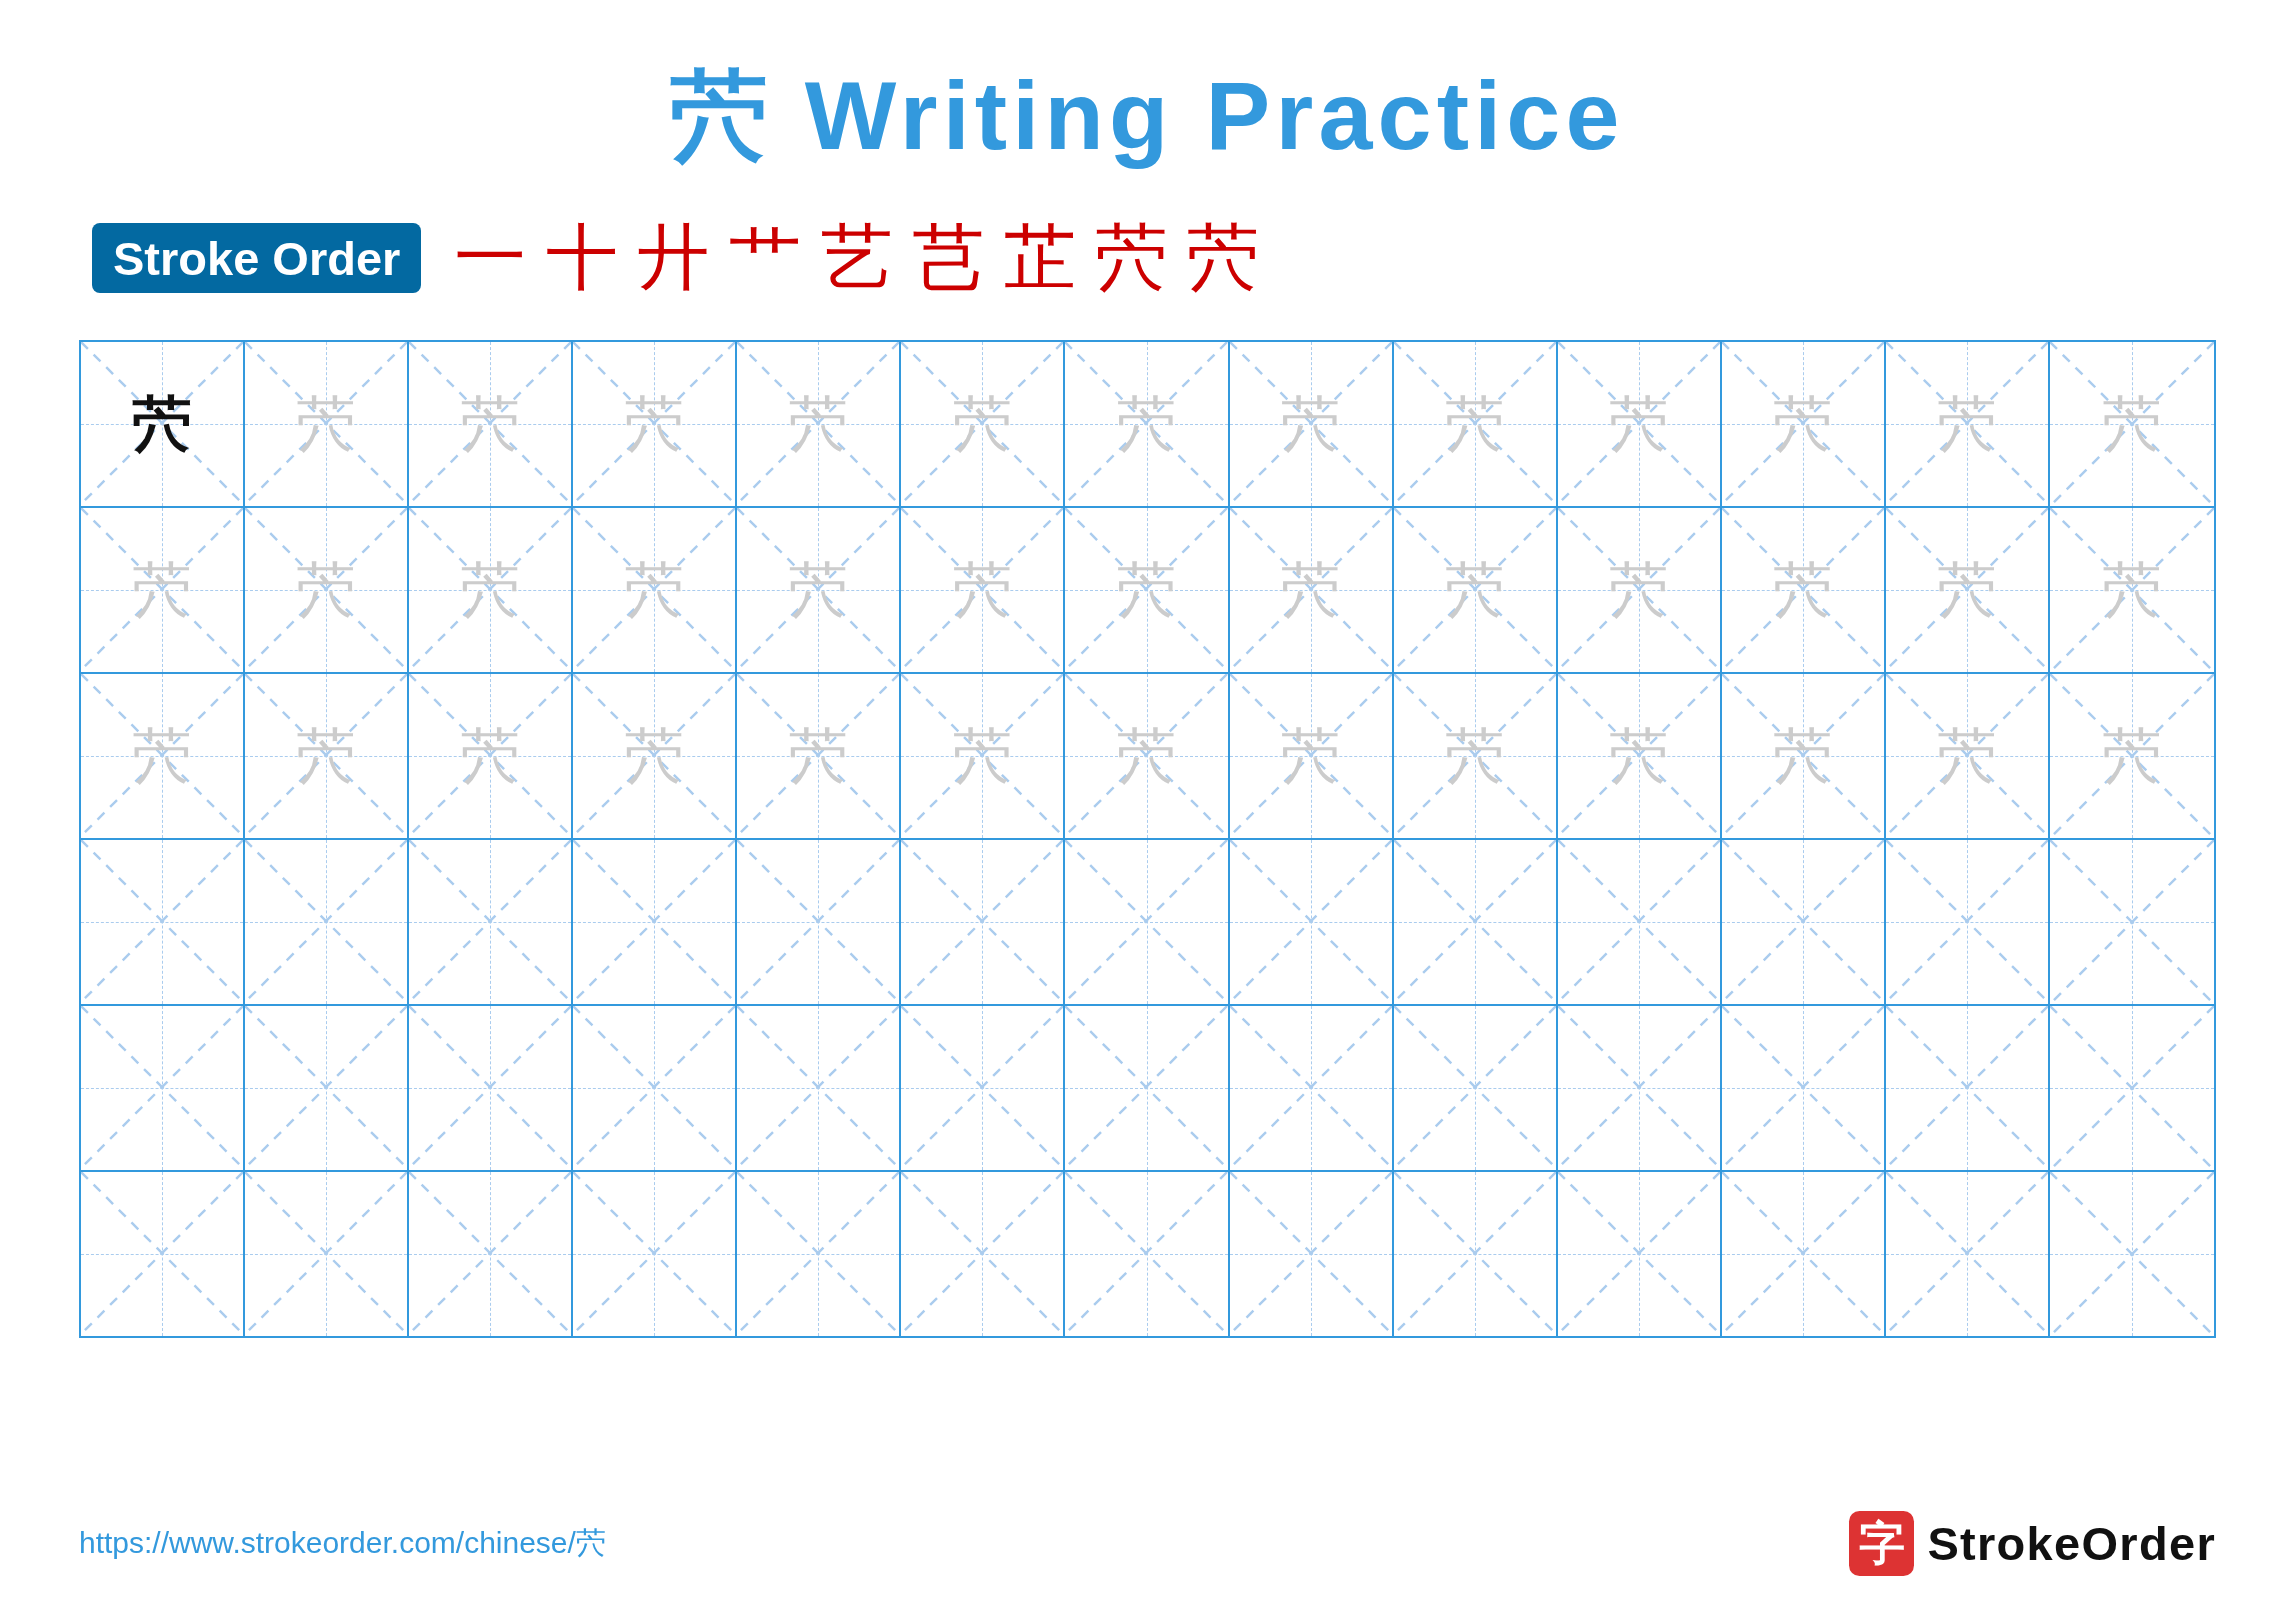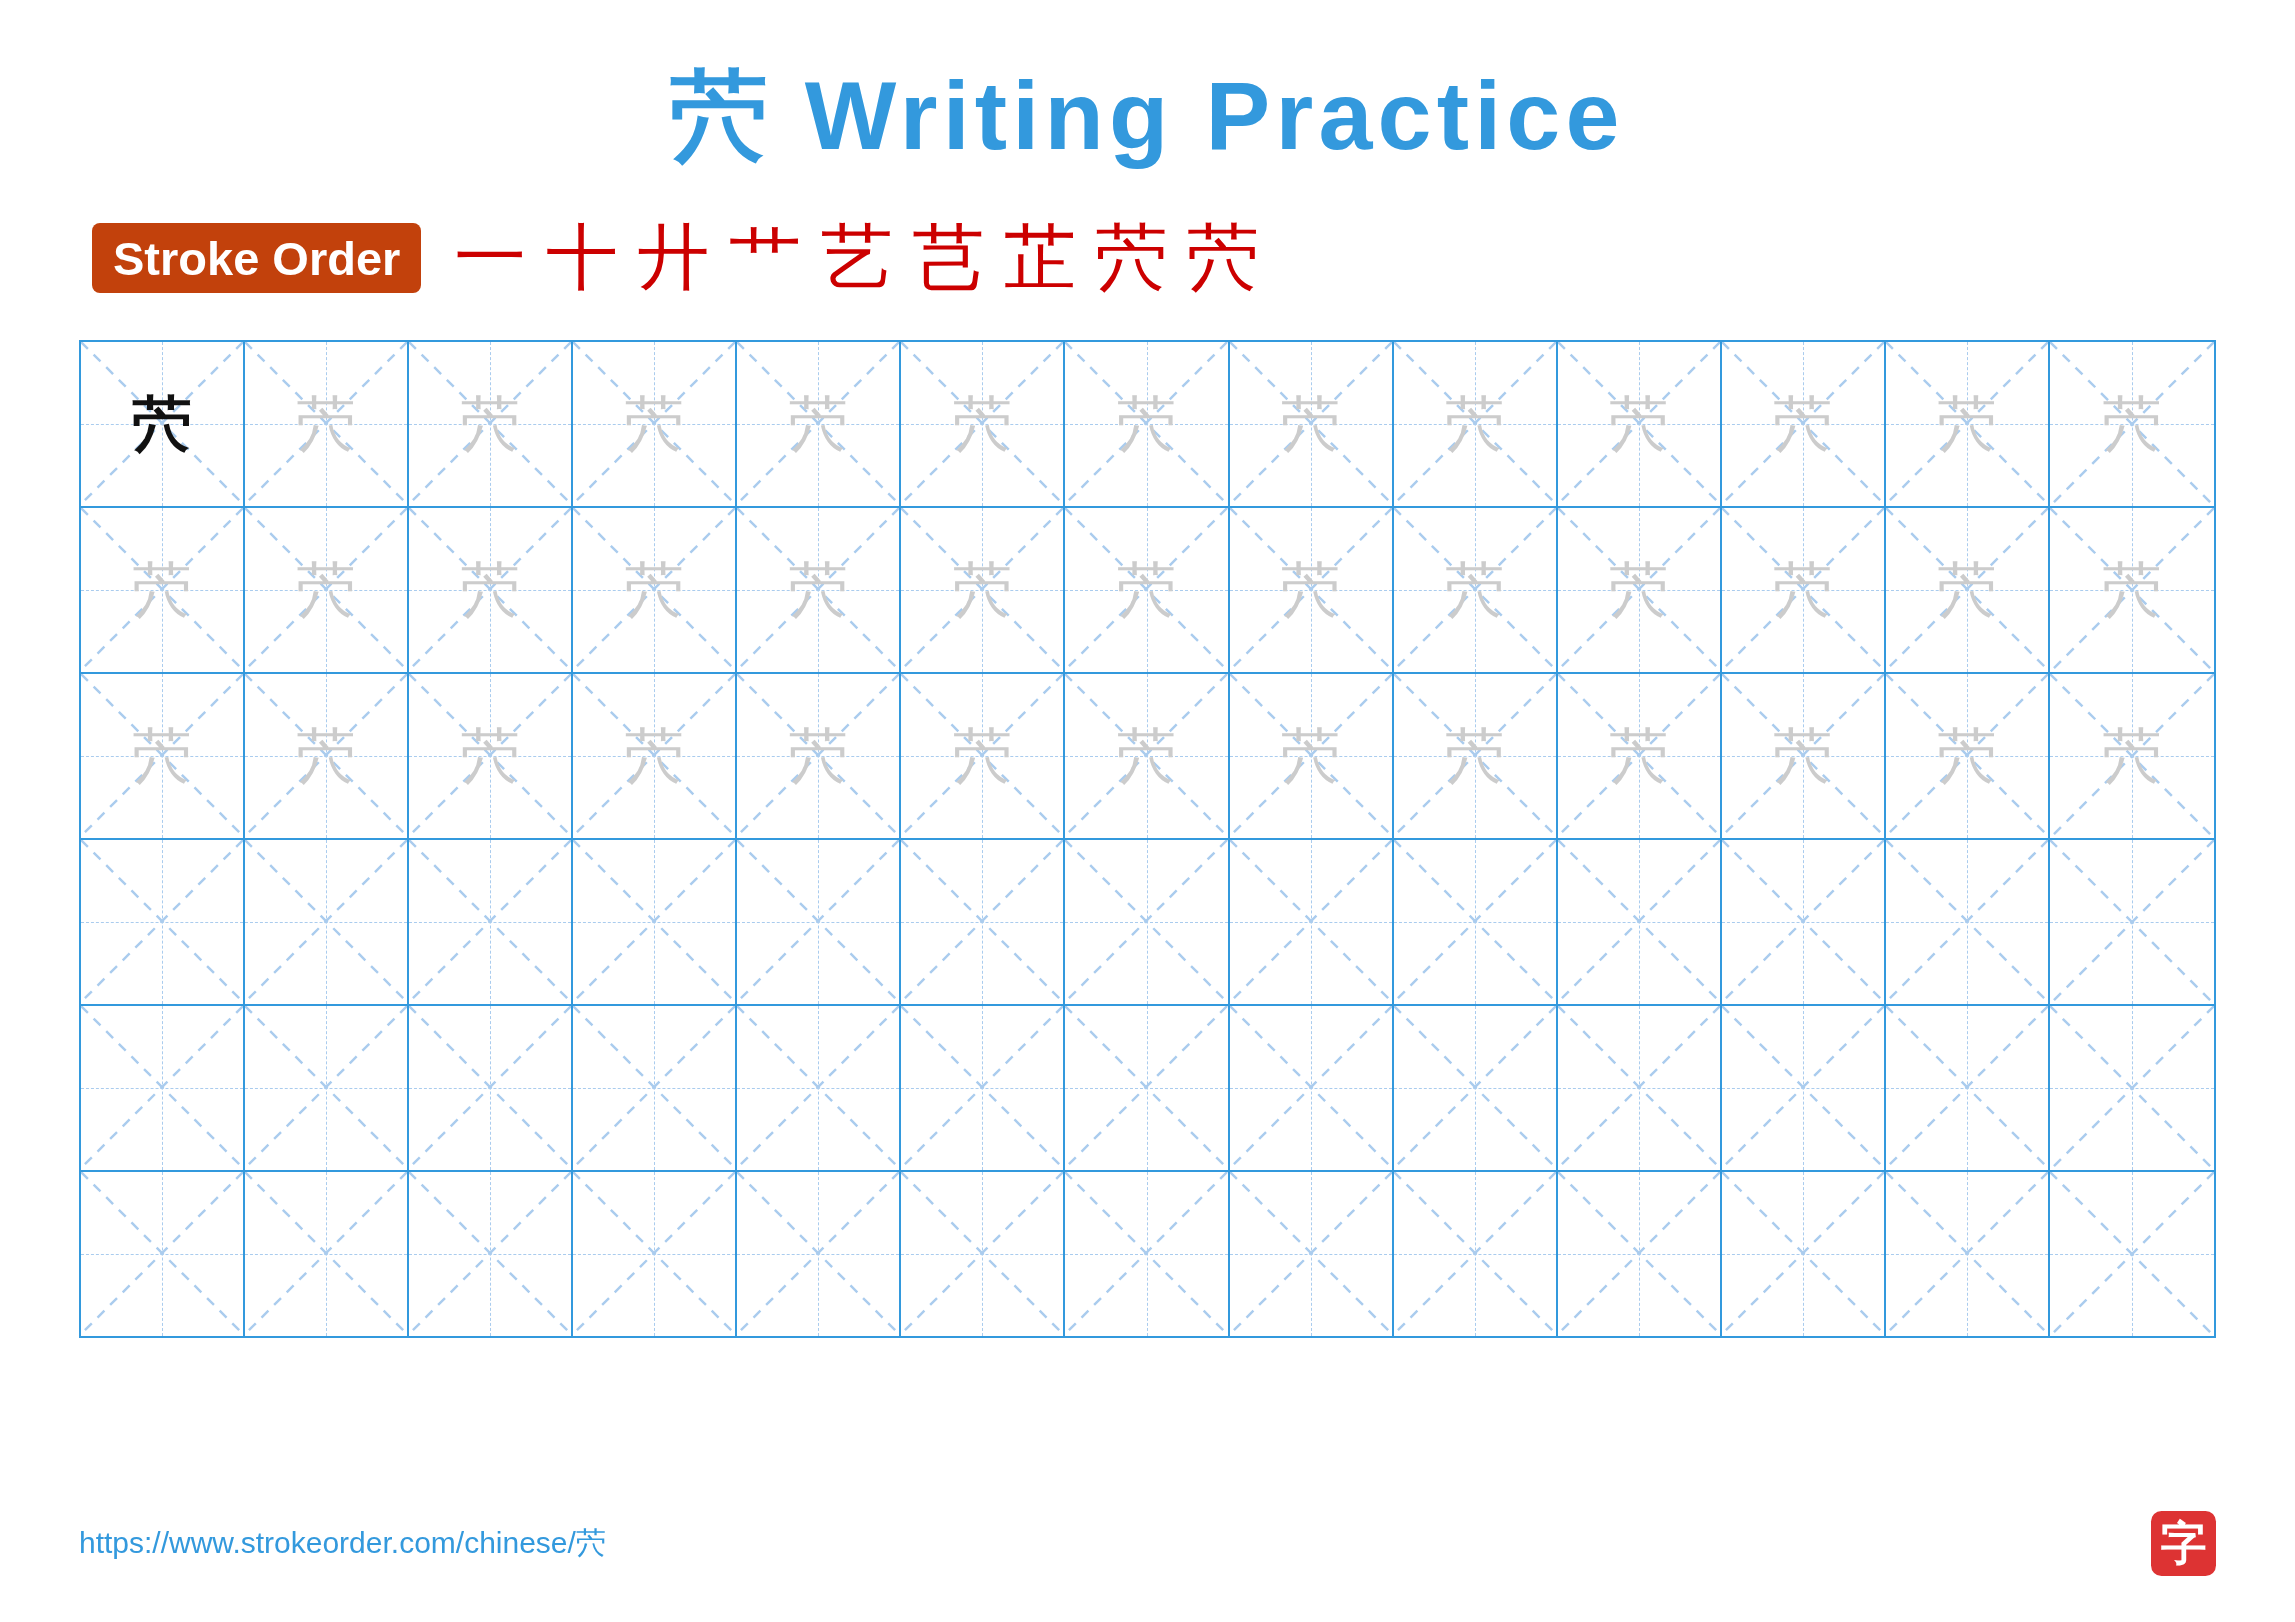--- a/index.html
+++ b/index.html
@@ -36,21 +36,21 @@
     
     .stroke-order-row {
       display: flex;
       align-items: center;
       width: 100%;
       margin-bottom: 46px;
       padding-left: 13px;
     }
 
     .stroke-order-badge {
-      background: #c2410c;
+      background: #0369a1;
       color: #fff;
       font-size: 47px;
       font-weight: bold;
       padding: 7.9px 21px;
       border-radius: 7.9px;
       margin-right: 33px;
       white-space: nowrap;
       text-align: right;
     }
 
@@ -738,17 +738,18 @@
     </div>
 
   </div>
 
   <div class="footer">
     <a class="footer-url" href="#">https://www.strokeorder.com/chinese/茓</a>
     <div class="footer-logo">
       <div class="footer-logo-icon">
         <span>字</span>
       </div>
+      <span class="footer-logo-text">StrokeOrder</span>
     </div>
   </div>
 
 </div>
 
 
 </body></html>

